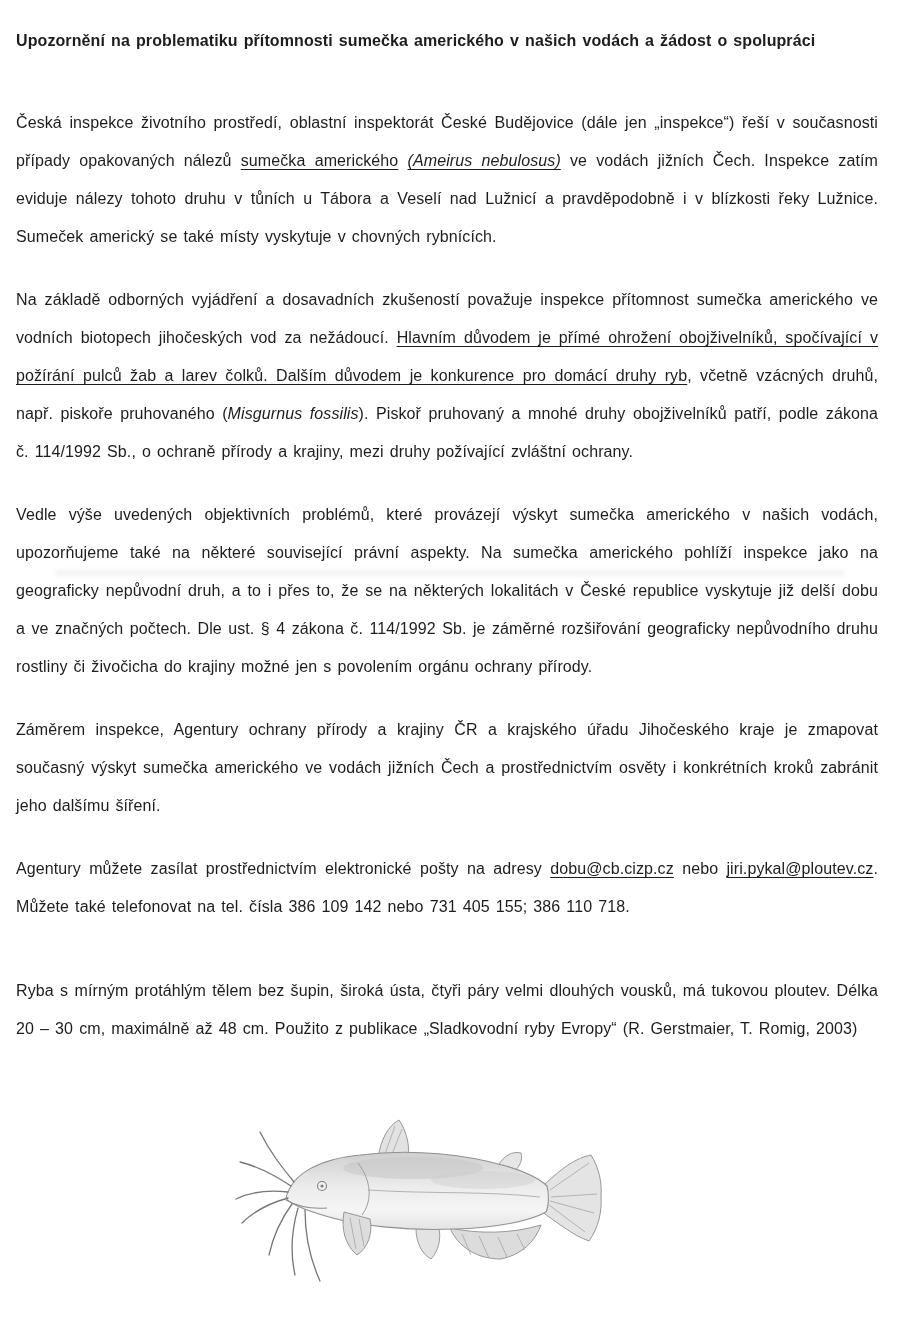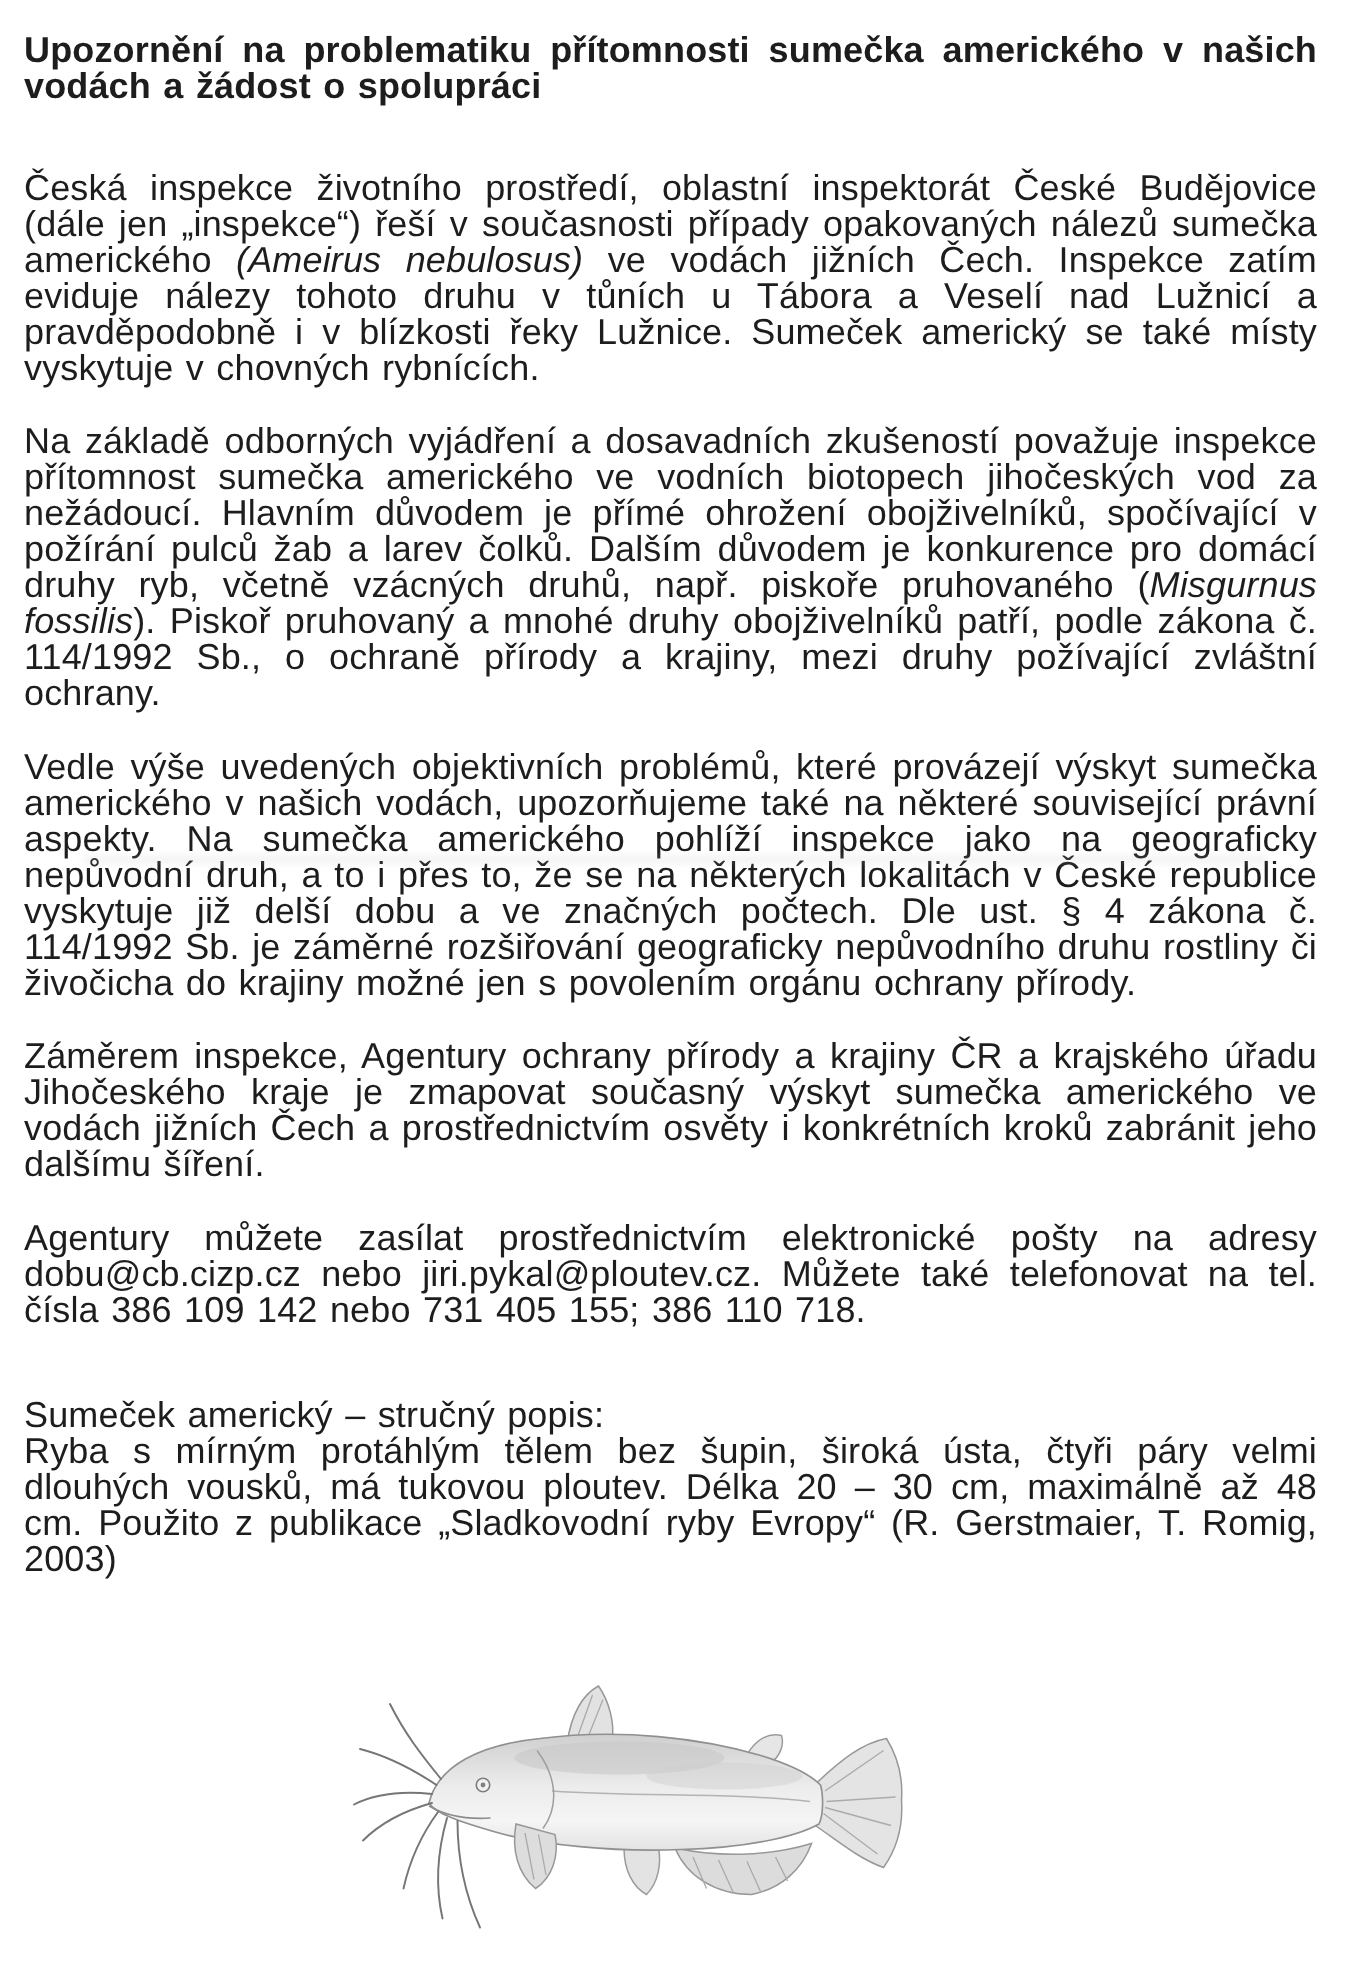--- a/index.html
+++ b/index.html
@@ -14,32 +14,32 @@
     font-family: "Liberation Sans", "DejaVu Sans", sans-serif;
     color: #1d1d1d;
     overflow: hidden;
   }
   .page {
     padding: 22px 22px 0 16px;
     box-sizing: border-box;
     width: 900px;
   }
   p.doc {
-    font-size: 24px;
-    line-height: 24px;
+    font-size: 16px;
+    line-height: 38px;
     text-align: justify;
     margin: 0 0 25px 0;
     letter-spacing: 0.1px;
     word-spacing: 1.5px;
   }
   p.title {
     font-weight: bold;
     margin-bottom: 44px;
   }
-  .u { text-underline-offset: 3px; }
+  .u { text-decoration: underline; text-underline-offset: 3px; }
   .i { font-style: italic; }
   .desc-block { margin-top: 46px; }
   .desc-block p.doc { margin-bottom: 0; }
   .scan-artifact {
     position: absolute;
     left: 55px;
     top: 570px;
     width: 790px;
     height: 6px;
     background: #b9b9b9;
@@ -68,21 +68,20 @@
   <p class="doc"><span>Na základě odborných vyjádření a dosavadních zkušeností považuje inspekce přítomnost sumečka amerického ve vodních biotopech jihočeských vod za nežádoucí. </span><span class="u">Hlavním důvodem je přímé ohrožení obojživelníků, spočívající v požírání pulců žab a larev čolků. Dalším důvodem je konkurence pro domácí druhy ryb</span><span>, včetně vzácných druhů, např. piskoře pruhovaného (</span><span class="i">Misgurnus fossilis</span><span>). Piskoř pruhovaný a mnohé druhy obojživelníků patří, podle zákona č. 114/1992 Sb., o ochraně přírody a krajiny, mezi druhy požívající zvláštní ochrany.</span></p>
 
   <p class="doc"><span>Vedle výše uvedených objektivních problémů, které provázejí výskyt sumečka amerického v našich vodách, upozorňujeme také na některé související právní aspekty. Na sumečka amerického pohlíží inspekce jako na geograficky nepůvodní druh, a to i přes to, že se na některých lokalitách v České republice vyskytuje již delší dobu a ve značných počtech. Dle ust. § 4 zákona č. 114/1992 Sb. je záměrné rozšiřování geograficky nepůvodního druhu rostliny či živočicha do krajiny možné jen s povolením orgánu ochrany přírody.</span></p>
 
   <p class="doc"><span>Záměrem inspekce, Agentury ochrany přírody a krajiny ČR a krajského úřadu Jihočeského kraje je zmapovat současný výskyt sumečka amerického ve vodách jižních Čech a prostřednictvím osvěty i konkrétních kroků zabránit jeho dalšímu šíření.</span></p>
 
 
   <p class="doc"><span>Agentury můžete zasílat prostřednictvím elektronické pošty na adresy </span><span class="u">dobu@cb.cizp.cz</span><span> nebo </span><span class="u">jiri.pykal@ploutev.cz</span><span>. Můžete také telefonovat na tel. čísla 386 109 142 nebo 731 405 155; 386 110 718.</span></p>
 
   <div class="desc-block">
-    <p class="doc">Sumeček americký – stručný popis:</p>
     <p class="doc">Ryba s mírným protáhlým tělem bez šupin, široká ústa, čtyři páry velmi dlouhých vousků, má tukovou ploutev. Délka 20 – 30 cm, maximálně až 48 cm. Použito z publikace „Sladkovodní ryby Evropy“ (R. Gerstmaier, T. Romig, 2003)</p>
   </div>
 
   <div class="illustration-wrap">
     <svg width="410" height="205" viewBox="0 0 410 205">
       <defs>
         <linearGradient id="bodyGrad" x1="0" y1="0" x2="0" y2="1">
           <stop offset="0%" stop-color="#cfcfcf"></stop>
           <stop offset="45%" stop-color="#ececec"></stop>
           <stop offset="75%" stop-color="#f5f5f5"></stop>

